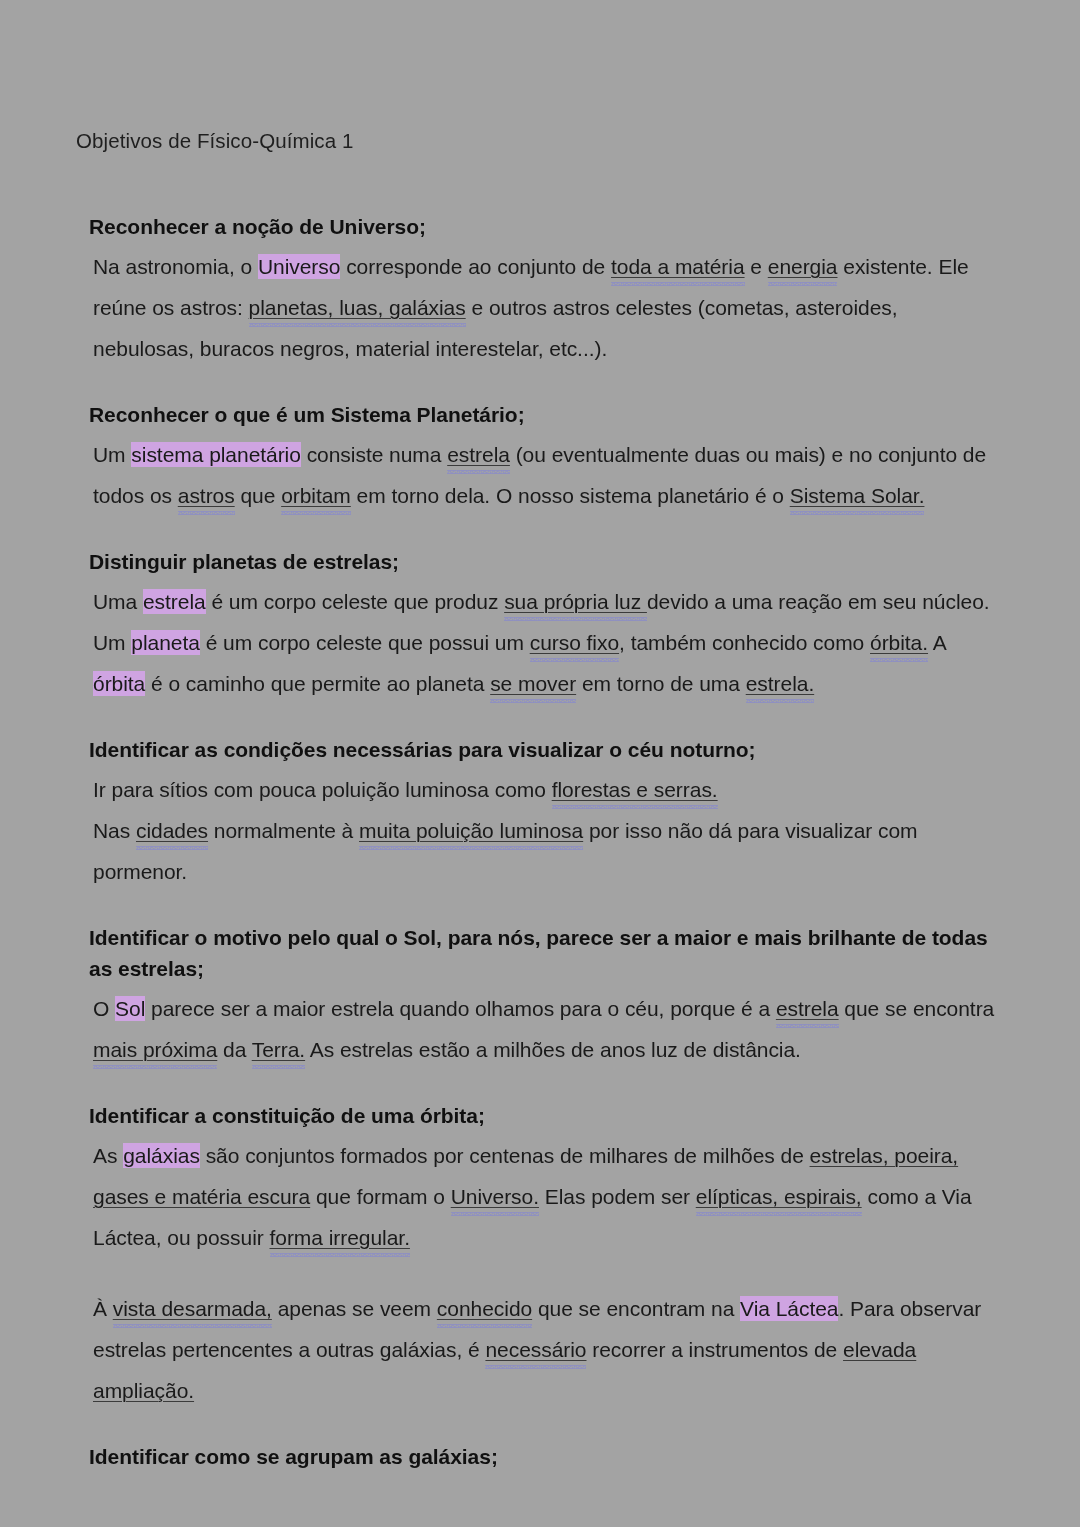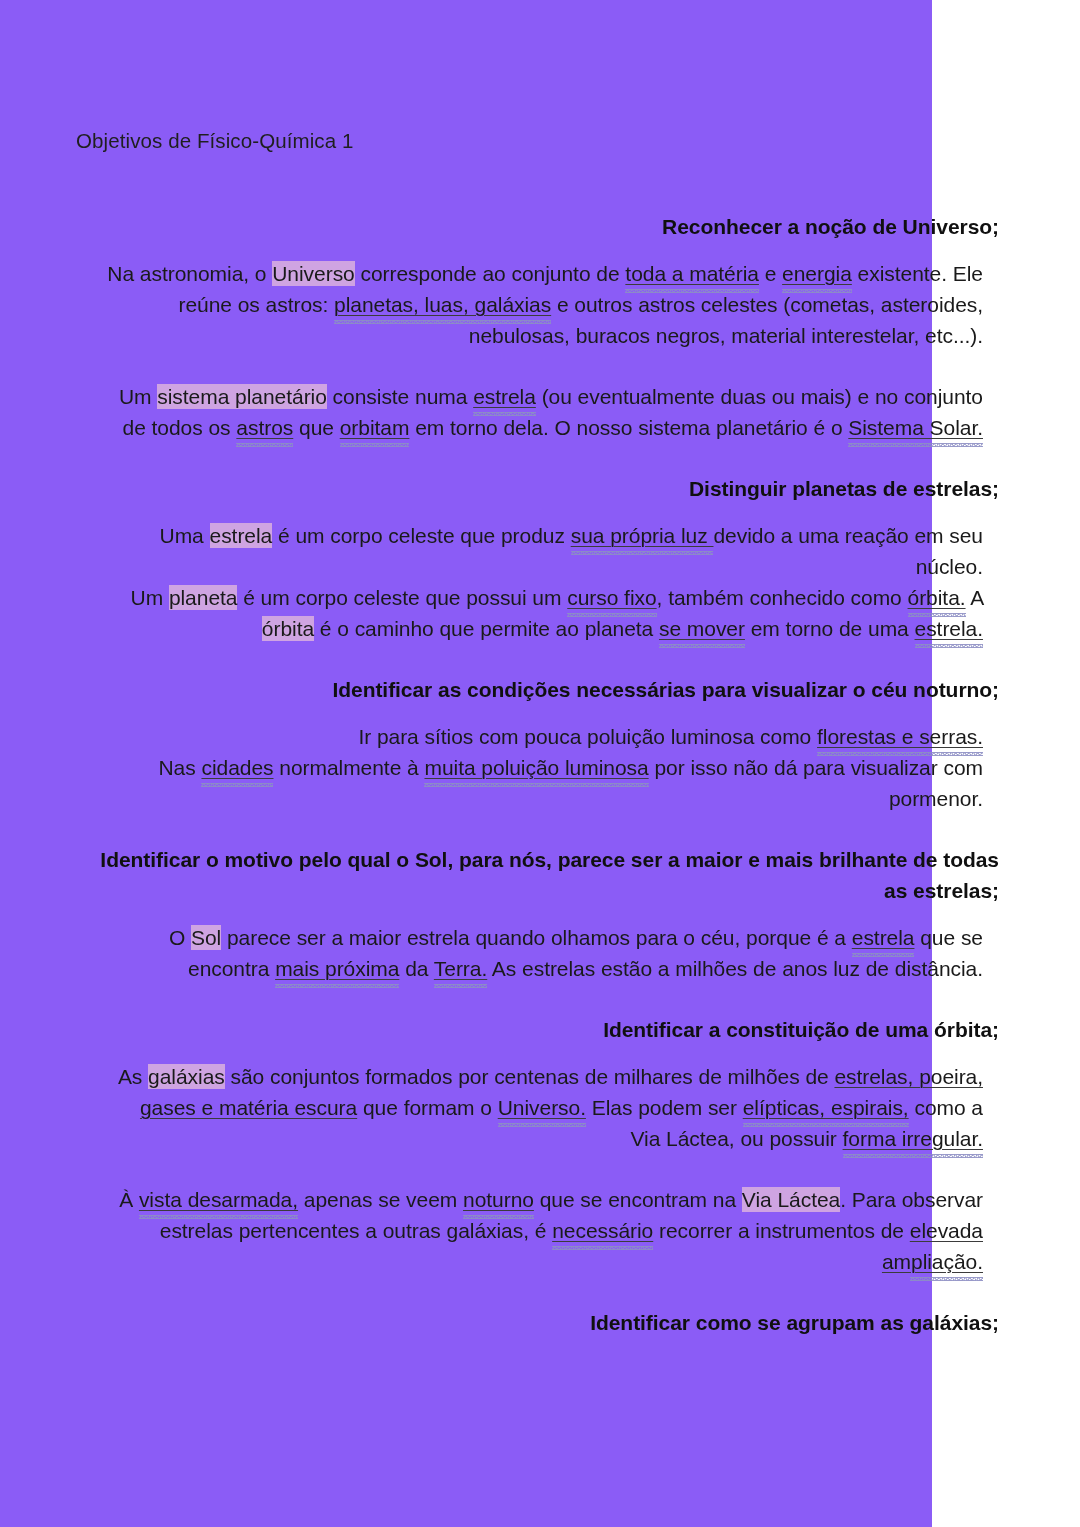--- a/index.html
+++ b/index.html
@@ -11,23 +11,23 @@
   body {
     width: 1080px;
     height: 1527px;
     font-family: "Liberation Sans", sans-serif;
     color: #1a1a1a;
     -webkit-font-smoothing: antialiased;
   }
 
   .page {
     position: relative;
-    width: 932px;
+    width: 1080px;
     height: 1527px;
-    background: #8b5cf6;
+    background: #a3a3a3;
     box-sizing: border-box;
   }
 
   
   .doc-title {
     position: absolute;
     left: 76px;
     top: 127px;
     font-size: 20.5px;
     line-height: 28px;
@@ -39,39 +39,38 @@
   
   .content {
     position: absolute;
     left: 89px;
     top: 211px;
     width: 910px;
   }
 
   .section {
     margin: 0 0 30px 0;
-    text-align: right;
   }
   .section:last-child { margin-bottom: 16px; }
 
   .sec-heading {
     font-size: 21px;
     line-height: 31px;
     font-weight: bold;
     color: #101010;
     letter-spacing: -0.05px;
     margin: 0;
   }
 
   .sec-body {
     font-size: 21px;
-    line-height: 31px;
+    line-height: 41px;
     color: #1a1a1a;
     letter-spacing: -0.05px;
-    margin: 16px;
+    margin: 4px;
   }
 
   
   .hl {
     background-color: #cfa4e2;
     padding: 1px 0 1px 0;
     box-decoration-break: clone;
     -webkit-box-decoration-break: clone;
   }
 
@@ -118,20 +117,21 @@
   <div class="content">
 
     <div class="section">
       <p class="sec-heading">Reconhecer a noção de Universo;</p>
       <p class="sec-body">
         <span>Na astronomia, o </span><span class="hl">Universo</span><span> corresponde ao conjunto de </span><span class="sq">toda a matéria</span><span> e </span><span class="sq">energia</span><span> existente. Ele reúne os astros: </span><span class="sq">planetas, luas, galáxias</span><span> e outros astros celestes (cometas, asteroides, nebulosas, buracos negros, material interestelar, etc...).</span>
       </p>
     </div>
 
     <div class="section">
+      <p class="sec-heading">Reconhecer o que é um Sistema Planetário;</p>
       <p class="sec-body">
         <span>Um </span><span class="hl">sistema planetário</span><span> consiste numa </span><span class="sq">estrela</span><span> (ou eventualmente duas ou mais) e no conjunto de todos os </span><span class="sq">astros</span><span> que </span><span class="sq">orbitam</span><span> em torno dela. O nosso sistema planetário é o </span><span class="sq">Sistema Solar.</span>
       </p>
     </div>
 
     <div class="section">
       <p class="sec-heading">Distinguir planetas de estrelas;</p>
       <p class="sec-body">
         <span>Uma </span><span class="hl">estrela</span><span> é um corpo celeste que produz </span><span class="sq">sua própria luz </span><span>devido a uma reação em seu núcleo.</span><br><span>Um </span><span class="hl">planeta</span><span> é um corpo celeste que possui um </span><span class="sq">curso fixo</span><span>, também conhecido como </span><span class="sq">órbita.</span><span> A </span><span class="hl">órbita</span><span> é o caminho que permite ao planeta </span><span class="sq">se mover</span><span> em torno de uma </span><span class="sq">estrela.</span>
       </p>
@@ -153,21 +153,21 @@
 
     <div class="section">
       <p class="sec-heading">Identificar a constituição de uma órbita;</p>
       <p class="sec-body">
         <span>As </span><span class="hl">galáxias</span><span> são conjuntos formados por centenas de milhares de milhões de </span><span class="sq">estrelas, poeira, gases e matéria escura</span><span> que formam o </span><span class="sq">Universo.</span><span> Elas podem ser </span><span class="sq">elípticas, espirais,</span><span> como a Via Láctea, ou possuir </span><span class="sq">forma irregular.</span>
       </p>
     </div>
 
     <div class="section">
       <p class="sec-body">
-        <span>À </span><span class="sq">vista desarmada,</span><span> apenas se veem </span><span class="sq">noturno</span><span> que se encontram na </span><span class="hl">Via Láctea</span><span>. Para observar estrelas pertencentes a outras galáxias, é </span><span class="sq">necessário</span><span> recorrer a instrumentos de </span><span class="sq">elevada ampliação.</span>
+        <span>À </span><span class="sq">vista desarmada,</span><span> apenas se veem </span><span class="sq">conhecido</span><span> que se encontram na </span><span class="hl">Via Láctea</span><span>. Para observar estrelas pertencentes a outras galáxias, é </span><span class="sq">necessário</span><span> recorrer a instrumentos de </span><span class="sq">elevada ampliação.</span>
       </p>
     </div>
 
     <div class="section">
       <p class="sec-heading">Identificar como se agrupam as galáxias;</p>
     </div>
 
   </div>
 </div>
 

